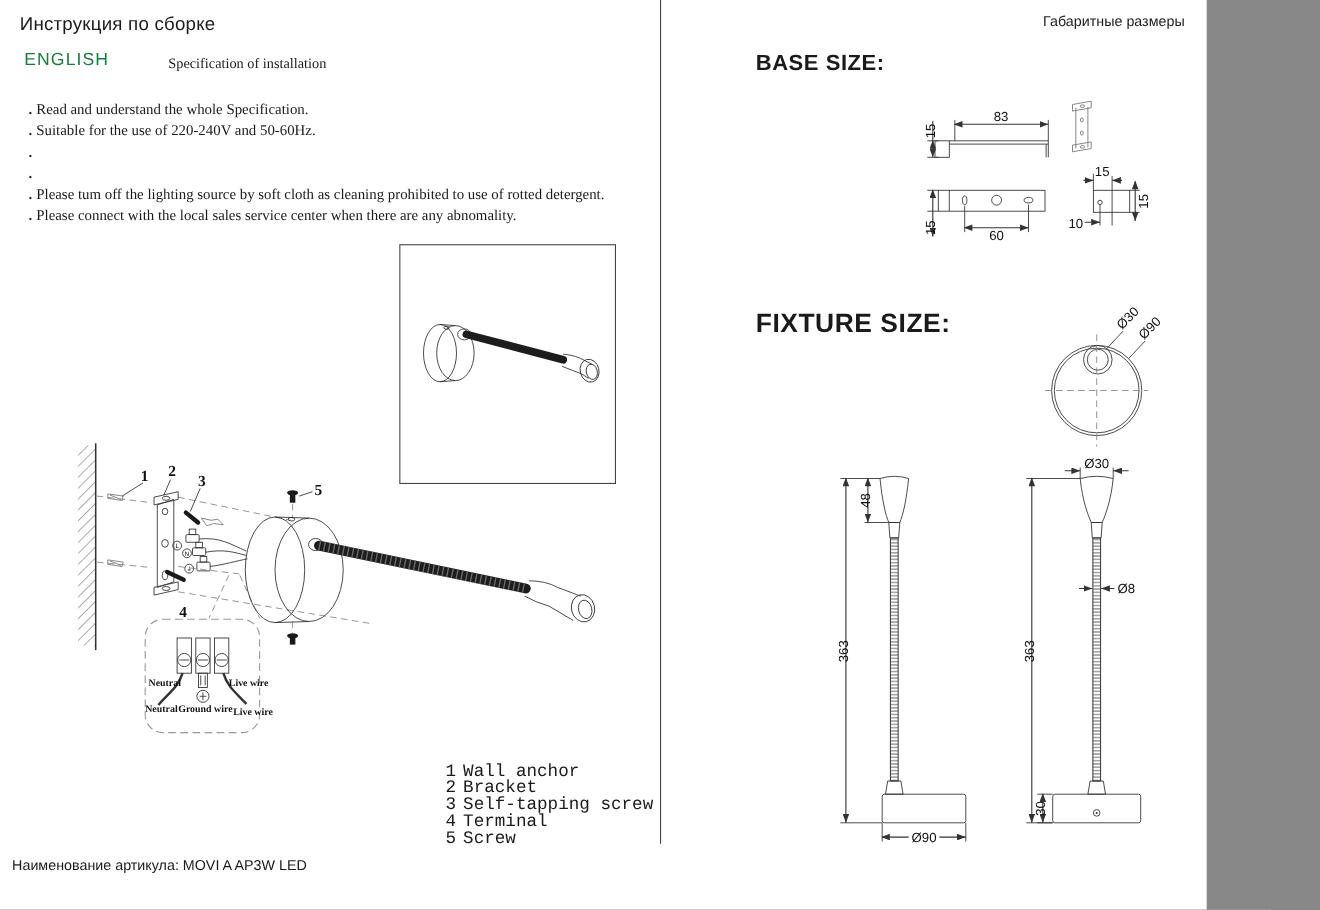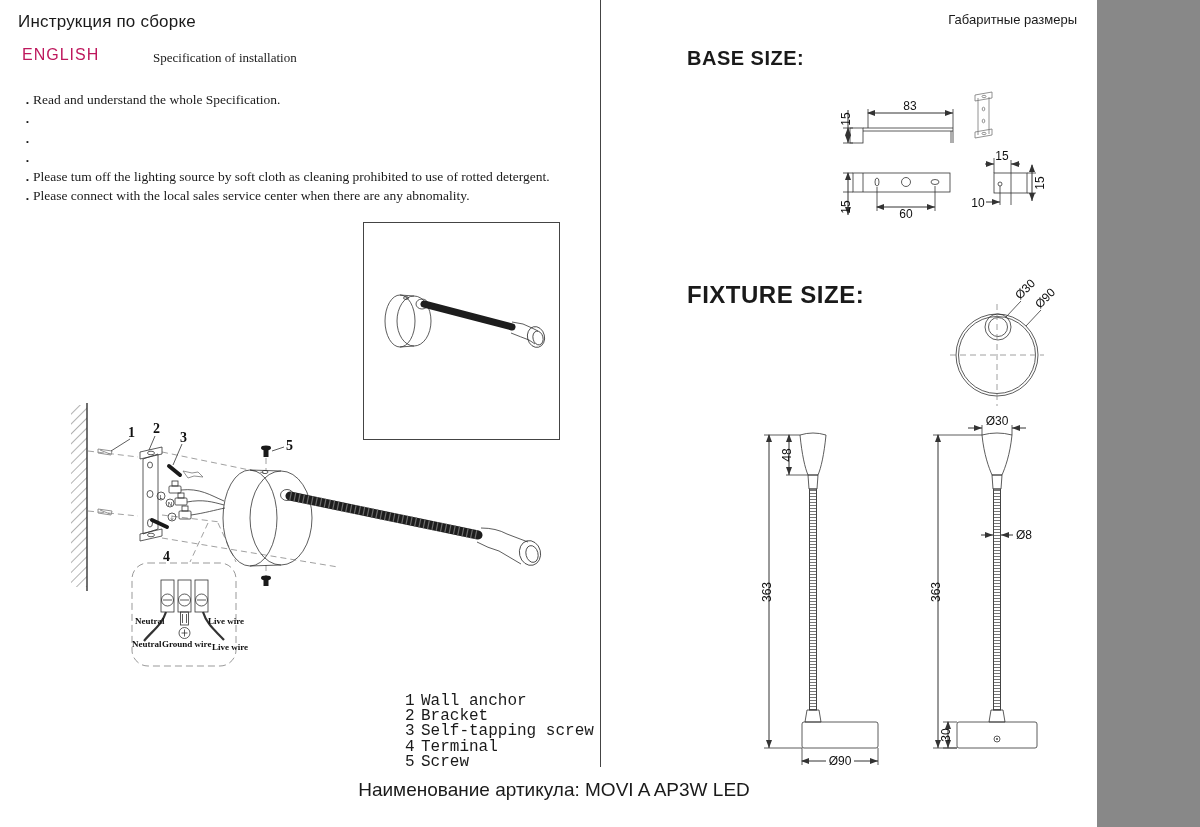--- a/index.html
+++ b/index.html
@@ -1,34 +1,34 @@
 <!DOCTYPE html>
 <html><head>
 <meta charset="utf-8">
 <style>
   html,body{margin:0;padding:0;background:#888;}
   .page{position:relative;width:1097px;height:827px;background:#ffffff;overflow:hidden;
         font-family:"Liberation Sans",sans-serif;color:#1a1a1a;}
   .abs{position:absolute;}
   .title-ru{left:18px;top:12px;font-size:17px;letter-spacing:.2px;}
   .title-dim{right:20px;top:12px;font-size:13px;}
-  .eng{left:22px;top:46px;font-size:16px;letter-spacing:1px;color:#be185d;}
+  .eng{left:22px;top:46px;font-size:16px;letter-spacing:1px;color:#15803d;}
   .spec{left:153px;top:50px;font-size:13px;font-family:"Liberation Serif",serif;}
   .intro{left:30px;top:75px;font-size:13.5px;font-family:"Liberation Serif",serif;}
   .instr{left:22px;top:90px;width:560px;font-family:"Liberation Serif",serif;font-size:13.5px;}
   .instr .item{display:flex;line-height:19.3px;}
   .instr .b{width:11px;text-align:center;font-weight:bold;}
   .divider{left:600px;top:0;width:1px;height:767px;background:#444;}
   .inset-box{left:363px;top:222px;width:195px;height:216px;border:1px solid #444;}
   .legend{left:405px;top:694px;font-family:"Liberation Mono","DejaVu Sans Mono",monospace;
           font-size:16px;line-height:15.2px;}
   .legend .row span.n{display:inline-block;width:16px;}
   .bs-head{left:687px;top:47px;font-size:20px;font-weight:bold;letter-spacing:.5px;}
   .fs-head{left:687px;top:281px;font-size:24px;font-weight:bold;letter-spacing:.5px;}
-  .footer{left:11px;right:0;top:779px;text-align:center;font-size:19px;}
+  .footer{left:11px;right:0;top:779px;font-size:13px;}
   svg{position:absolute;overflow:visible;}
   svg text{font-family:"Liberation Sans",sans-serif;}
   .dim{stroke:#333;stroke-width:1;fill:none;}
   .thin{stroke:#333;stroke-width:.8;fill:none;}
   .lite{stroke:#777;stroke-width:.8;fill:none;}
   .dash{stroke:#888;stroke-width:.8;fill:none;stroke-dasharray:6 4;}
   .dimtxt{font-size:12px;fill:#111;}
   .callout{font-family:"Liberation Serif",serif;font-size:14px;font-weight:bold;fill:#111;}
   .wiretxt{font-family:"Liberation Serif",serif;font-size:9px;font-weight:bold;fill:#111;}
 </style>
@@ -44,20 +44,21 @@
   <div class="abs eng">ENGLISH</div>
   <div class="abs spec">Specification of installation</div>
 
   <div class="abs instr">
     <div class="item">
         <span class="b">.</span>
         <span>Read and understand the whole Specification.</span>
       </div>
     <div class="item">
         <span class="b">.</span>
+        <span>Suitable for the use of 220-240V and 50-60Hz.</span>
       </div>
     <div class="item">
         <span class="b">.</span>
       </div>
     <div class="item">
         <span class="b">.</span>
       </div>
     <div class="item">
         <span class="b">.</span>
         <span>Please tum off the lighting source by soft cloth as cleaning prohibited to use of rotted detergent.</span>

